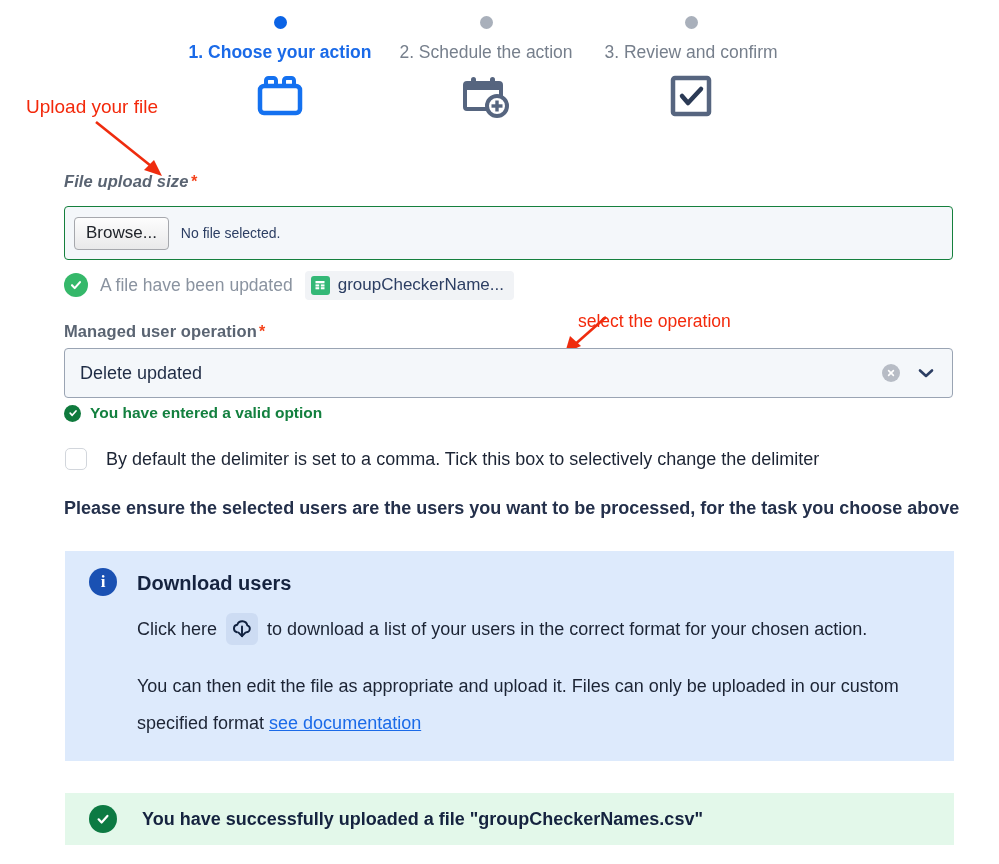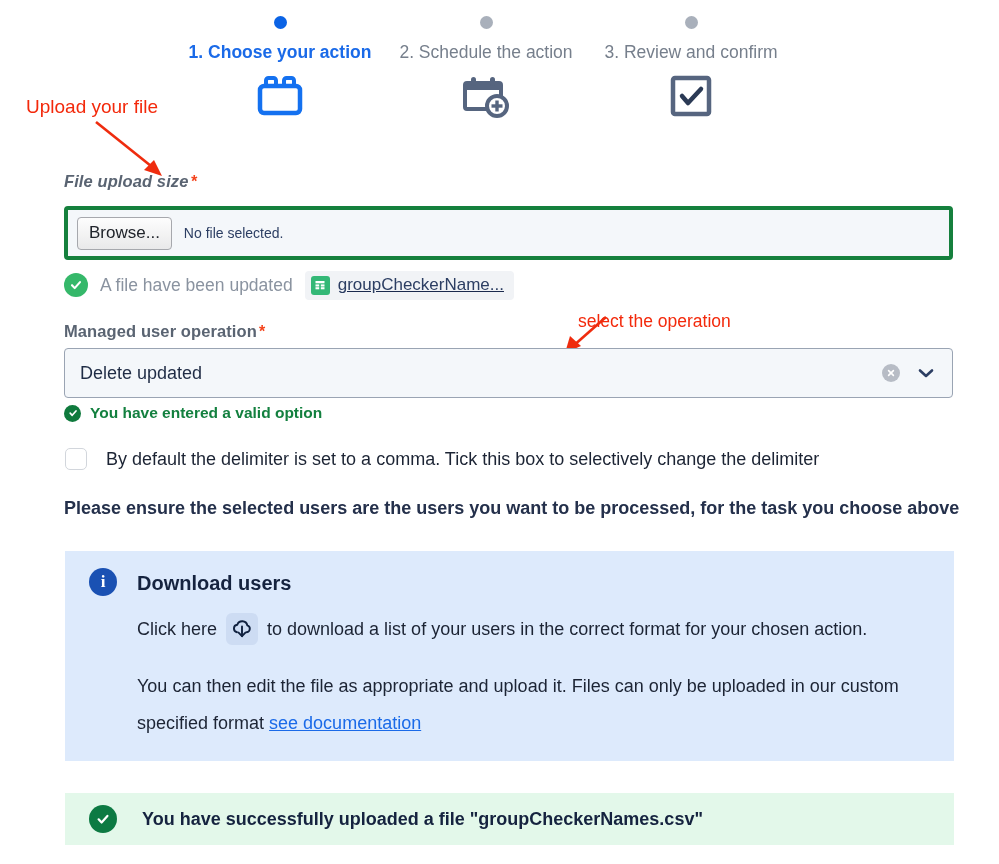--- a/index.html
+++ b/index.html
@@ -86,21 +86,21 @@
     margin-left: 2px;
   }
 
   .file-input-box {
     position: absolute;
     left: 64px;
     top: 206px;
     width: 889px;
     height: 54px;
     background: #f4f7fa;
-    border: 4px solid #15803d;
+    border: 1px solid #15803d;
     border-radius: 4px;
     box-sizing: border-box;
     display: flex;
     align-items: center;
     padding-left: 9px;
   }
   .browse-btn {
     font-family: "Liberation Sans", sans-serif;
     font-size: 17px;
     color: #20242b;
@@ -140,21 +140,20 @@
     color: #8a93a0;
   }
   .file-chip {
     margin-left: 12px;
     height: 29px;
     background: #f1f3f6;
     border-radius: 4px;
     display: flex;
     align-items: center;
     padding: 0 10px 0 6px;
-    text-decoration: underline;
   }
   .sheet-icon {
     width: 19px;
     height: 19px;
     background: #34b877;
     border-radius: 3px;
     display: flex;
     align-items: center;
     justify-content: center;
     flex: none;

